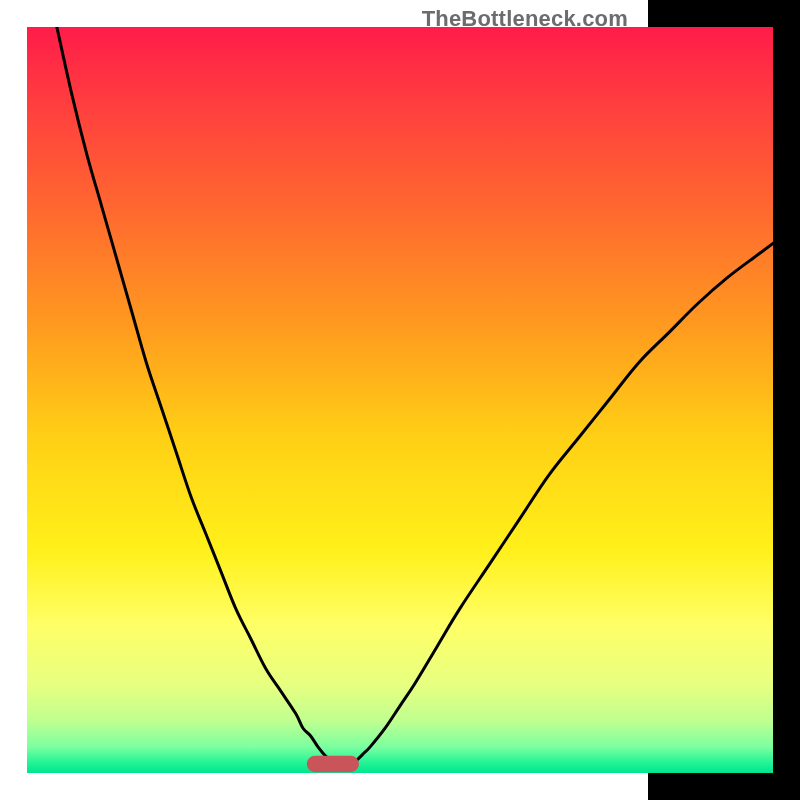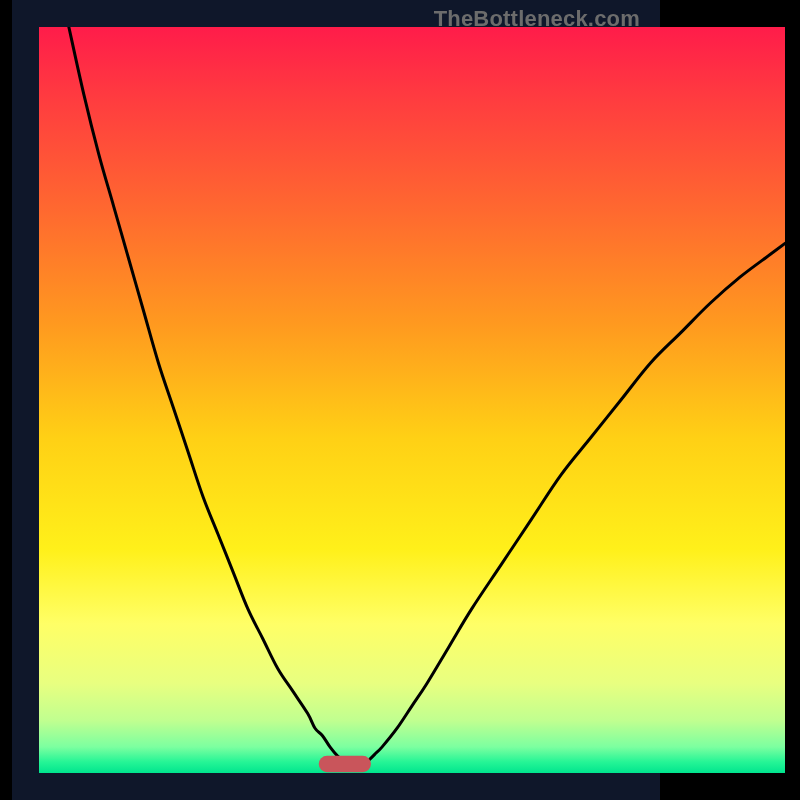--- a/index.html
+++ b/index.html
@@ -7,24 +7,24 @@
     padding: 0;
     width: 800px;
     height: 800px;
     background: #000;
     overflow: hidden;
     font-family: Arial, Helvetica, sans-serif;
   }
   .frame {
     position: absolute;
     top: 0;
-    left: 12px;
+    left: 0;
     width: 648px;
     height: 800px;
-    background: #0f172a;
+    background: #ffffff;
   }
   .plot-area {
     position: absolute;
     background: #fff; 
   }
   .watermark {
     position: absolute;
     top: 6px;
     right: 20px;
     color: #6c6c6c;

